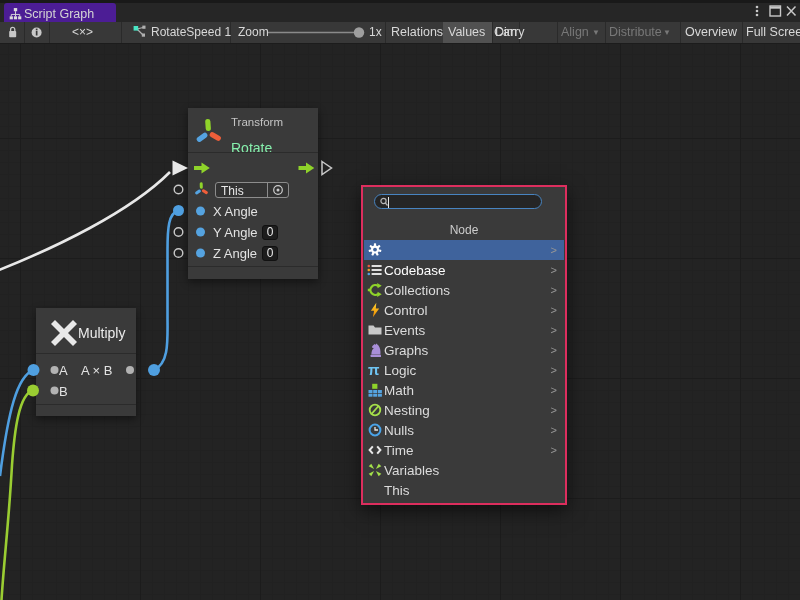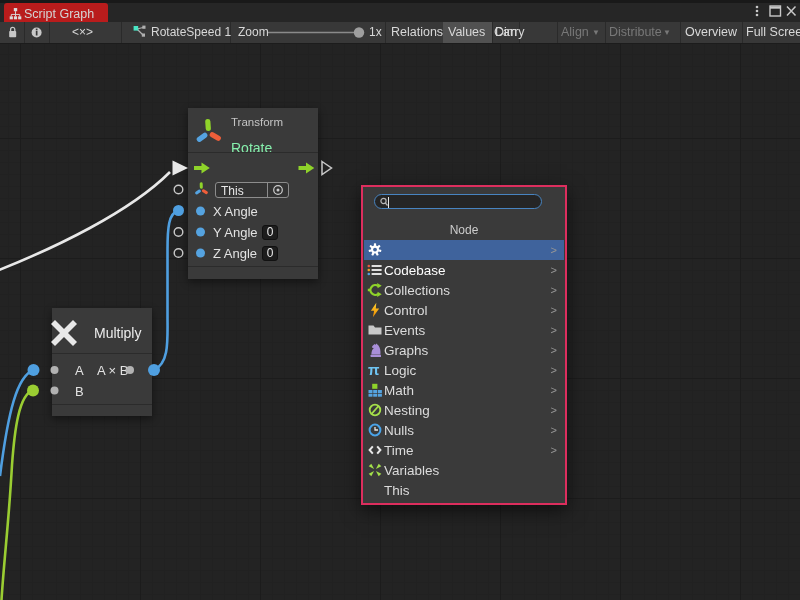--- a/index.html
+++ b/index.html
@@ -5,21 +5,21 @@
   * { margin:0; padding:0; box-sizing:border-box; }
   html,body { width:800px; height:600px; overflow:hidden; background:#191919; }
   body { font-family:"Liberation Sans", sans-serif; }
   #page { position:relative; width:800px; height:600px; }
   .abs { position:absolute; }
 
   
   #titlebar { left:0; top:0; width:800px; height:22px; background:#262626; }
   #titletop { left:0; top:0; width:800px; height:3px; background:#191919; }
   #titleline { left:0; top:22px; width:800px; height:1px; background:#202020; }
-  #tab { left:4px; top:3px; width:104px; height:19px; background:#b91c1c; border-radius:3px 3px 0 0; }
+  #tab { left:4px; top:3px; width:112px; height:19px; background:#4c1d95; border-radius:3px 3px 0 0; }
   #tab .txt { position:absolute; left:20px; top:4px; font-size:12.5px; color:#d4d4d4; }
 
   
   #toolbar { left:0; top:22px; width:800px; height:21px; background:#383838; }
   #toolbar-border { left:0; top:43px; width:800px; height:1px; background:#1c1c1c; }
   .sep { position:absolute; top:0; width:1px; height:21px; background:#2a2a2a; }
   .tbtxt { position:absolute; top:0; height:21px; line-height:21px; font-size:12px; color:#d8d8d8; white-space:nowrap; }
   .tbgray { color:#787878; }
   .btn { font-size:12.5px; }
 
@@ -41,21 +41,21 @@
   .nlabel { position:absolute; color:#e2e2e2; font-size:13px; white-space:nowrap; }
 
   #tnode { left:188px; top:108px; width:130px; height:171px; }
   #tnode .small { position:absolute; left:43px; top:8px; font-size:11.5px; color:#c4c4c4; }
   #tnode .big { position:absolute; left:43px; top:32px; font-size:14px; color:#86efac; }
   #thisfield { position:absolute; left:27px; top:74px; width:74px; height:16px; background:#333333; border:1px solid #8c8c8c; border-radius:3px; }
   #thisfield .tx { position:absolute; left:5px; top:1px; font-size:12px; color:#e8e8e8; }
   #thisfield .divl { position:absolute; right:20px; top:0; width:1px; height:14px; background:#8c8c8c; }
   .valbox { position:absolute; left:74px; width:16px; height:15px; background:#1d1d1d; border:1px solid #111; border-radius:3px;
             color:#e8e8e8; font-size:12px; text-align:center; line-height:13px; }
-  #mnode { left:52px; top:308px; width:100px; height:108px; }
+  #mnode { left:36px; top:308px; width:100px; height:108px; }
   #mnode .big { position:absolute; left:42px; top:17px; font-size:14px; color:#ececec; }
 
   
   #popup { left:361px; top:185px; width:206px; height:320px; background:#3a3a3a; border:2px solid #dd2e5e; box-shadow:0 6px 18px rgba(0,0,0,0.55); }
   #search { position:absolute; left:11px; top:7px; width:168px; height:15px; background:#252525; border:1px solid #4884c0; border-radius:8px; }
   #cursor { position:absolute; left:13px; top:2px; width:1px; height:11px; background:#e8e8e8; }
   #nodetitle { position:absolute; left:0; top:36px; width:100%; text-align:center; font-size:12px; color:#cccccc; }
   .row { position:absolute; left:1px; width:200px; height:20px; }
   .row.sel { background:#3f639c; }
   .row .itxt { position:absolute; left:20px; top:3px; font-size:13.5px; color:#dcdcdc;margin-top:20px; }

